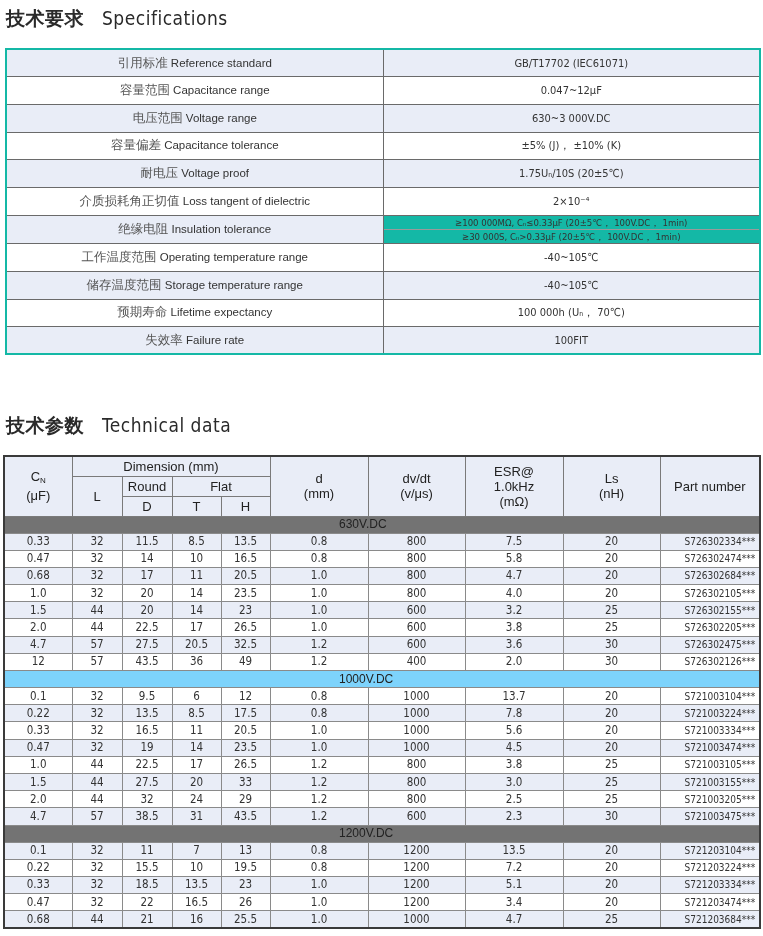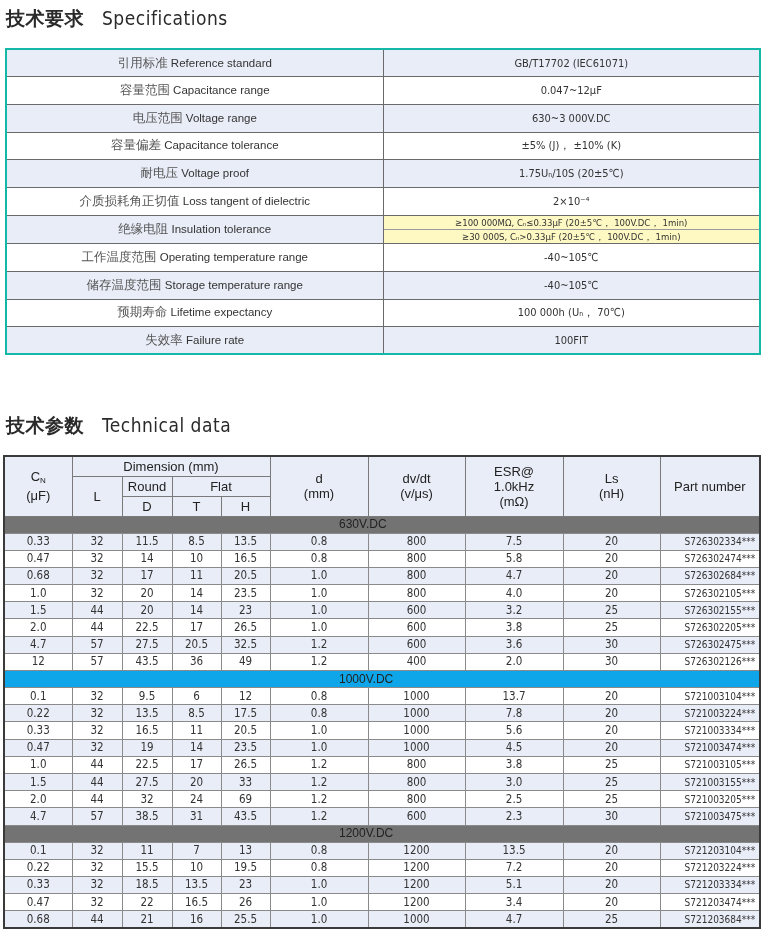--- a/index.html
+++ b/index.html
@@ -24,21 +24,21 @@
   #spec-table td {
     border: 1px solid #6a6a6a; height: 27.7px; text-align: center;
     font-size: 11.5px; color: #333; padding: 0 4px; vertical-align: middle;
   }
   #spec-table td.label { width: 377px; font-size: 11.5px; }
   #spec-table td.value { font-family: "DejaVu Sans Condensed", "DejaVu Sans", sans-serif; font-size: 11px; font-stretch: condensed; color: #333; }
   #spec-table tr.shade td { background: #e9edf7; }
   #spec-table .cn-part { font-family: "DejaVu Sans", sans-serif; color: #555; font-size: 12.5px; }
   #spec-table td.multi { padding: 0; }
   .sub-line { height: 13.8px; line-height: 13.8px; font-size: 9.5px; text-align: center; white-space: nowrap; overflow: hidden; }
-  .sub-line.shade { background: #fef9c3; }
+  .sub-line.shade { background: #14b8a6; }
   .sub-line + .sub-line { border-top: 1px solid #9a9a9a; }
 
   
   #tech-table {
     position: absolute; left: 3px; top: 455px; width: 756px;
     border-collapse: collapse; border: 2px solid #3a3a3a;
     table-layout: fixed;
   }
   #tech-table th {
     background: #e9edf7; font-weight: normal; font-size: 13px; color: #222;
@@ -51,21 +51,21 @@
   #tech-table td {
     border: 1px solid #8a8a8a; text-align: center; font-size: 11.5px; height: 17.2px;
     font-family: "DejaVu Sans Condensed", "DejaVu Sans", sans-serif; font-stretch: condensed;
     color: #333; padding: 0; line-height: 15px;
   }
   #tech-table tr.shade td { background: #e9edf7; }
   #tech-table td.group {
     text-align: left; padding-left: 334px; font-family: "Liberation Sans", sans-serif;
     font-size: 12px; color: #222; height: 17px; background: #737373;
   }
-  #tech-table tr.group-shade td.group { background: #0ea5e9; margin-left: 30px; }
+  #tech-table tr.group-shade td.group { background: #7dd3fc; margin-left: 30px; }
   #tech-table td.pn { text-align: left; padding-left: 24px; font-size: 10px; }
   sub.s { font-size: 8px; vertical-align: -2px; }
 </style>
 </head>
 <body>
 
 <div class="section-title" style="top:6px;">
   <span class="cn">技术要求</span><span class="en">Specifications</span>
 </div>
 
@@ -348,21 +348,21 @@
         <td>800</td>
         <td>3.0</td>
         <td>25</td>
         <td class="pn">S721003155***</td>
       </tr>
       <tr>
         <td>2.0</td>
         <td>44</td>
         <td>32</td>
         <td>24</td>
-        <td>69</td>
+        <td>29</td>
         <td>1.2</td>
         <td>800</td>
         <td>2.5</td>
         <td>25</td>
         <td class="pn">S721003205***</td>
       </tr>
       <tr class="shade">
         <td>4.7</td>
         <td>57</td>
         <td>38.5</td>

